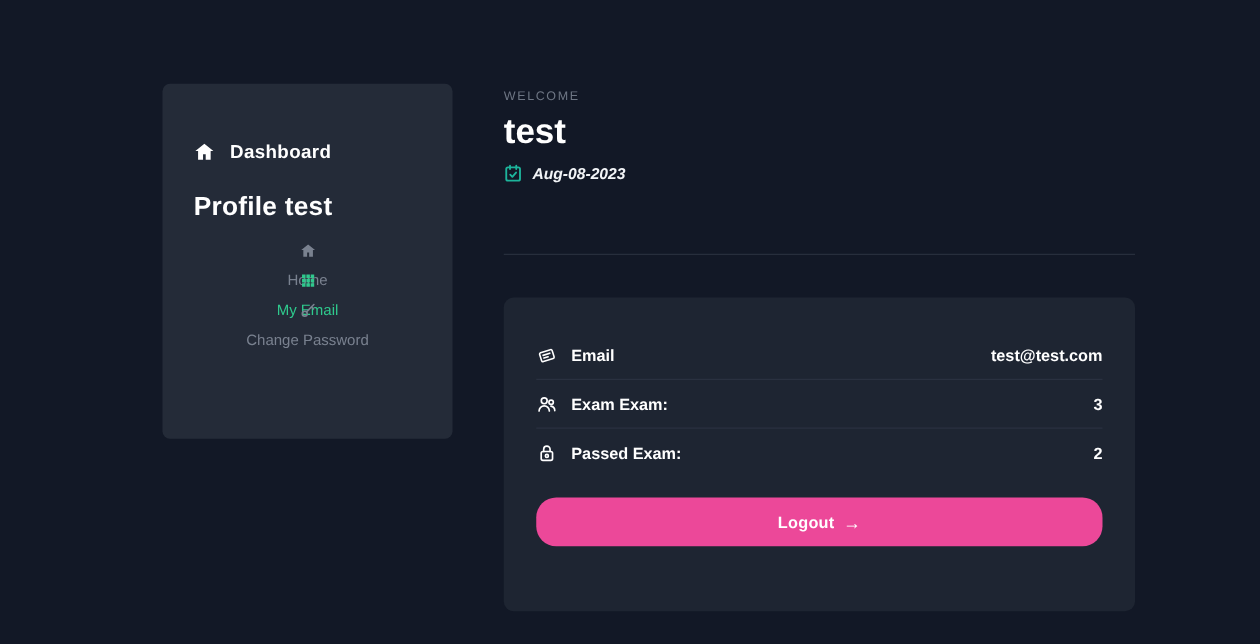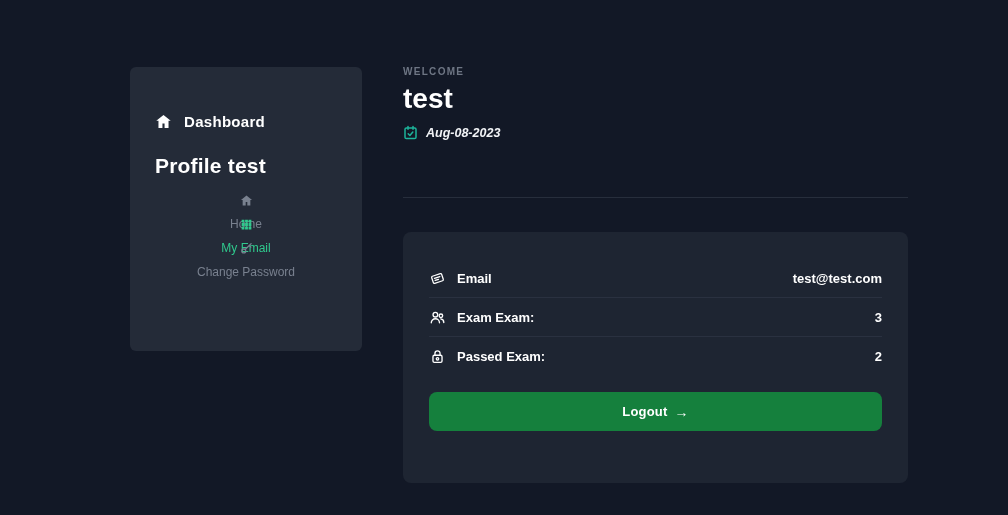--- a/index.html
+++ b/index.html
@@ -32,22 +32,22 @@
     height:24px; display:flex; align-items:center; gap:10px;
     font-size:12px; font-weight:400; cursor:pointer;flex-direction:column;
   }
   .menu .ico { width:13px; height:13px; flex:0 0 auto; }
   .mi-gray  { color:#79818f; }
   .mi-green { color:#2fc98d; }
 
   
   .main { position:absolute; left:403px; top:60px; width:505px; }
   .eyebrow {
-    margin-top:6px;
-    font-size:10px; font-weight:700; letter-spacing:1.3px;
+    margin-top:12px;
+    font-size:10px; font-weight:400; letter-spacing:1.3px;
     color:#6e7684; text-transform:uppercase;
   }
   .username {
     margin-top:8px;
     font-size:28px; font-weight:700; color:#ffffff; line-height:1;
   }
   .date-row { margin-top:12px; display:flex; align-items:center; gap:8px;font-style:italic; }
   .date-row .ico { width:15px; height:15px; color:#1db49b; }
   .date-text { font-size:12.5px; font-weight:700; color:#f2f4f7; }
   .header-divider {
@@ -68,22 +68,22 @@
   }
   .info-row:nth-of-type(3) { border-bottom:none; }
   .row-left { display:flex; align-items:center; gap:11px; }
   .row-left .ico { width:17px; height:17px; color:#ffffff; flex:0 0 auto; }
   .row-label { font-size:13px; font-weight:700; color:#ffffff; }
   .row-value { font-size:13px; font-weight:700; color:#ffffff; }
 
   .logout-btn {
     margin-top:16px;
     width:100%; height:39px;
-    background:#15803d;
-    border:none; border-radius:8px;
+    background:#ec4899;
+    border:none; border-radius:16px;
     color:#ffffff; font-family:inherit;
     font-size:13px; font-weight:700; letter-spacing:.2px;
     display:flex; align-items:center; justify-content:center; gap:7px;
     cursor:pointer;
   }
   .logout-btn .arrow { font-size:14px; font-weight:700; }
 
   svg { display:block; }
 </style>
 </head>

